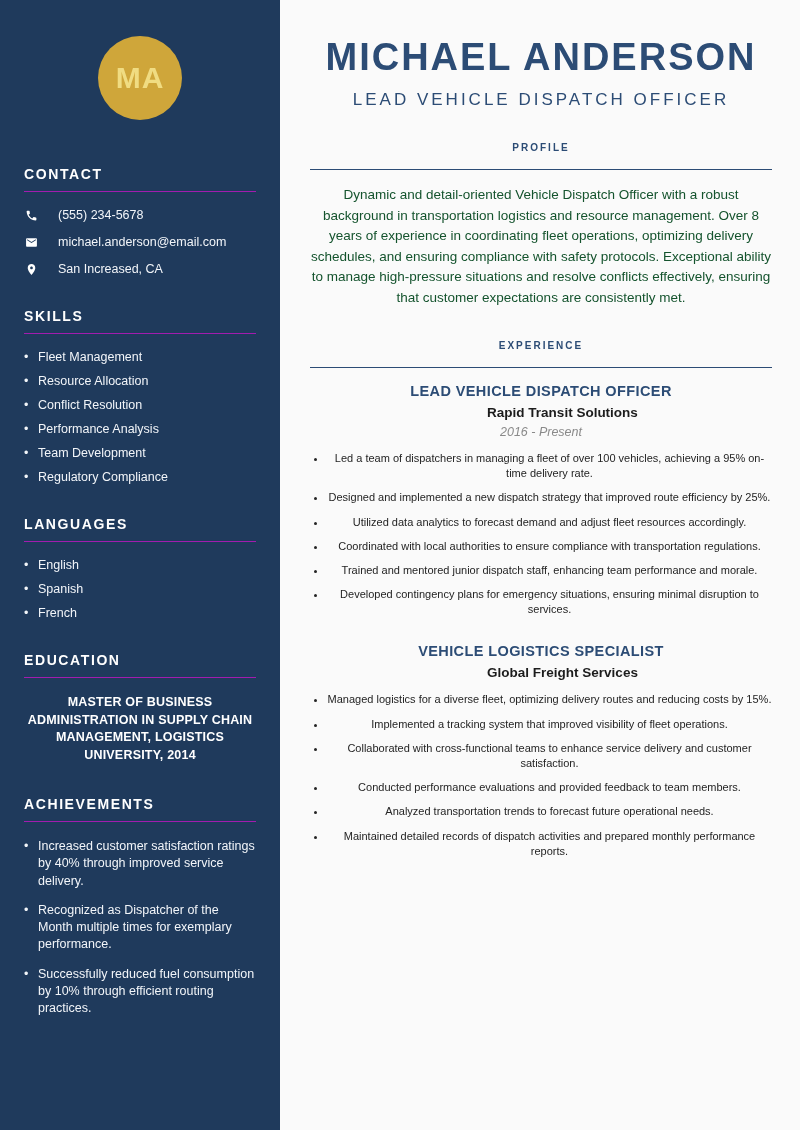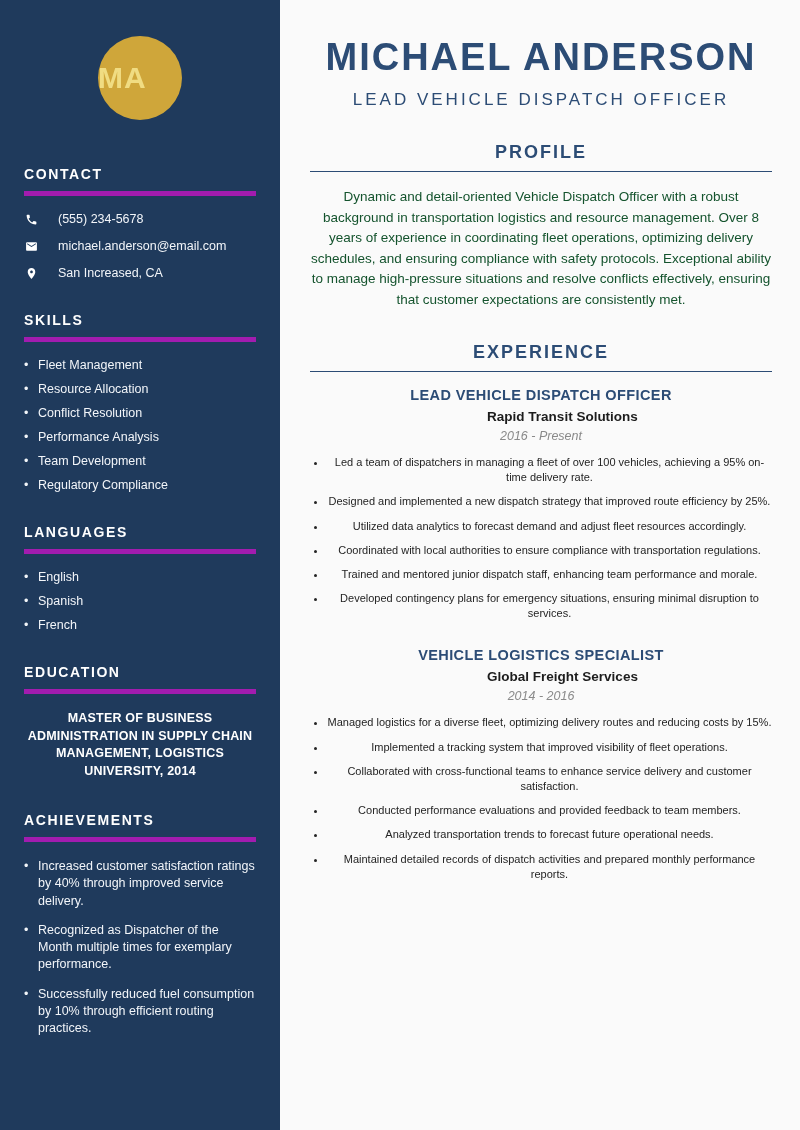--- a/index.html
+++ b/index.html
@@ -2,37 +2,37 @@
 <html><head>
 <meta charset="utf-8">
 <style>
   * { margin: 0; padding: 0; box-sizing: border-box; }
   body { font-family: "Liberation Sans", "DejaVu Sans", sans-serif; background: #ffffff; }
   .page { width: 800px; height: 1130px; display: flex; overflow: hidden; }
 
   
   .sidebar { width: 280px; flex-shrink: 0; background: #1F3A5C; color: #ffffff; padding: 36px 24px 30px 24px; }
   .avatar-wrap { display: flex; justify-content: center; margin-bottom: 46px; }
-  .avatar { width: 84px; height: 84px; border-radius: 50%; background: #CFA63A; display: flex; align-items: center; font-size: 30px; font-weight: 700; color: #F0DC82; letter-spacing: 1px; }
+  .avatar { width: 84px; height: 84px; border-radius: 50%; background: #CFA63A; display: flex; align-items: center; justify-content: center; font-size: 30px; font-weight: 700; color: #F0DC82; letter-spacing: 1px; }
   .side-section { margin-bottom: 32px; }
-  .side-heading { font-size: 14px; font-weight: 700; letter-spacing: 1.6px; color: #ffffff; padding-bottom: 9px; border-bottom: 5px solid #a21caf; margin-bottom: 16px; }
+  .side-heading { font-size: 14px; font-weight: 700; letter-spacing: 1.6px; color: #ffffff; padding-bottom: 9px; border-bottom: 1px solid #a21caf; margin-bottom: 16px; }
   .contact-item { display: flex; align-items: center; gap: 20px; margin-bottom: 13px; font-size: 12.5px; color: #f2f5f9; }
   .contact-icon { width: 14px; height: 14px; flex-shrink: 0; display: inline-flex; align-items: center; justify-content: center; }
   .side-list { list-style: none; }
   .side-list li { position: relative; padding-left: 14px; font-size: 12.5px; margin-bottom: 10px; color: #f2f5f9; }
   .side-list li::before { content: "•"; position: absolute; left: 0; top: 0; color: #f2f5f9; }
   .edu-text { font-size: 12.5px; font-weight: 700; line-height: 1.4; letter-spacing: 0.2px; color: #ffffff; text-align: center; }
   .ach-list li { line-height: 1.38; margin-bottom: 12px; }
 
   
   .main { flex: 1; background: #FAFAFA; padding: 36px 28px 0 30px; text-align: center; }
   .name { font-size: 38px; font-weight: 700; color: #2C4C75; letter-spacing: 2px; }
   .job-subtitle { font-size: 17px; color: #2C4C75; letter-spacing: 3px; margin-top: 11px; font-weight: 400; }
   .main-section { margin-top: 32px; }
-  .main-heading { font-size: 18px; font-weight: 700; color: #2C4C75; letter-spacing: 2px; padding-bottom: 8px; border-bottom: 1px solid #2C4C75; margin-bottom: 15px; }
+  .main-heading { font-size: 10px; font-weight: 700; color: #2C4C75; letter-spacing: 2px; padding-bottom: 16px; border-bottom: 1px solid #2C4C75; margin-bottom: 15px; }
   .profile-text { font-size: 13.5px; line-height: 1.52; color: #14532d; }
   .job { margin-bottom: 26px; }
   .job-title { font-size: 14.5px; font-weight: 700; color: #2C4C75; letter-spacing: 0.4px; }
   .company { font-size: 13.5px; font-weight: 700; color: #1c1c1c; margin-top: 6px; padding-left: 43px; }
   .dates { font-size: 12.5px; font-style: italic; color: #8a8a8a; margin-top: 5px; }
   .bullets { margin-top: 12px; padding-left: 17px; }
   .bullets li { font-size: 11px; color: #242424; line-height: 1.38; margin-bottom: 9px; }
 </style>
 </head>
 <body>
@@ -135,21 +135,20 @@
           <li>Utilized data analytics to forecast demand and adjust fleet resources accordingly.</li>
           <li>Coordinated with local authorities to ensure compliance with transportation regulations.</li>
           <li>Trained and mentored junior dispatch staff, enhancing team performance and morale.</li>
           <li>Developed contingency plans for emergency situations, ensuring minimal disruption to services.</li>
         </ul>
       </div>
 
       <div class="job">
         <div class="job-title">VEHICLE LOGISTICS SPECIALIST</div>
         <div class="company">Global Freight Services</div>
-        <div class="dates">2014 - 2016</div>
         <ul class="bullets">
           <li>Managed logistics for a diverse fleet, optimizing delivery routes and reducing costs by 15%.</li>
           <li>Implemented a tracking system that improved visibility of fleet operations.</li>
           <li>Collaborated with cross-functional teams to enhance service delivery and customer satisfaction.</li>
           <li>Conducted performance evaluations and provided feedback to team members.</li>
           <li>Analyzed transportation trends to forecast future operational needs.</li>
           <li>Maintained detailed records of dispatch activities and prepared monthly performance reports.</li>
         </ul>
       </div>
 

